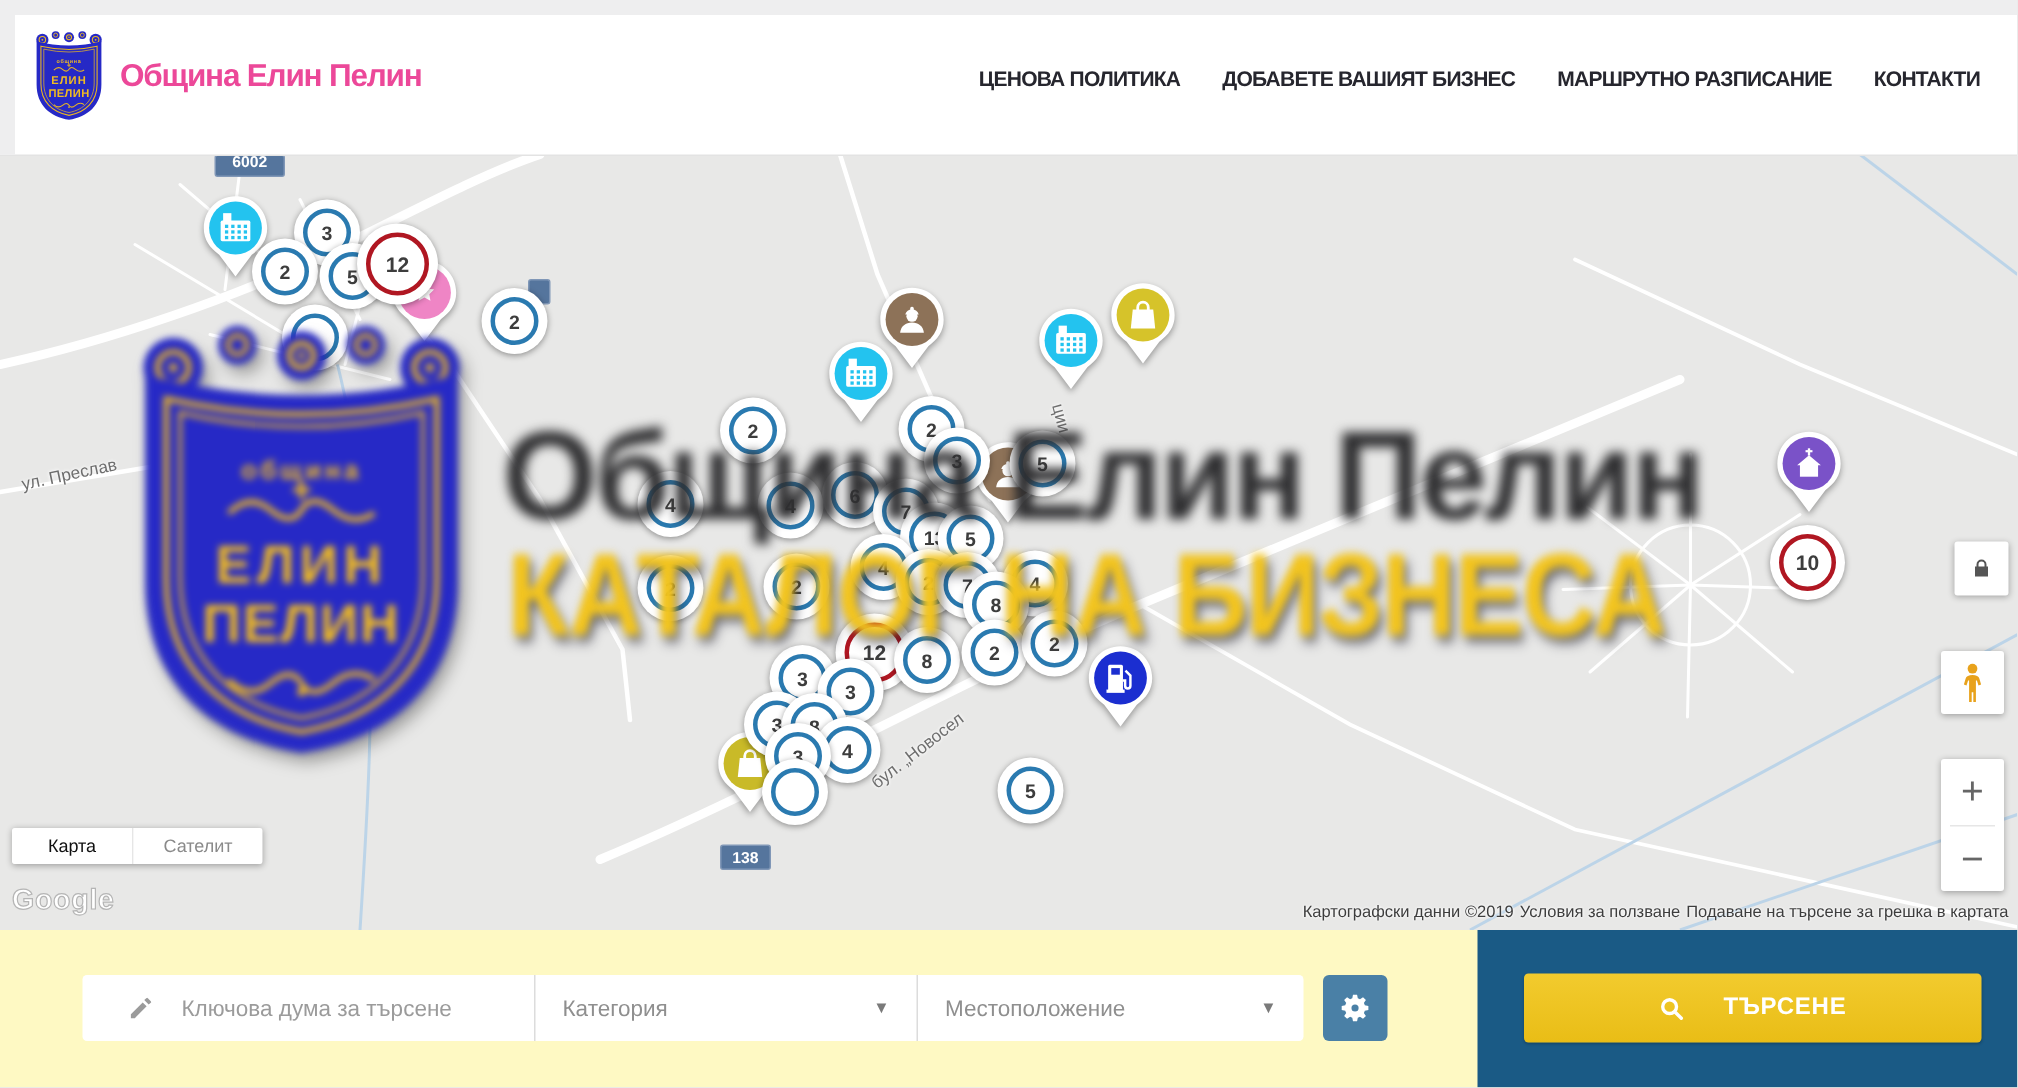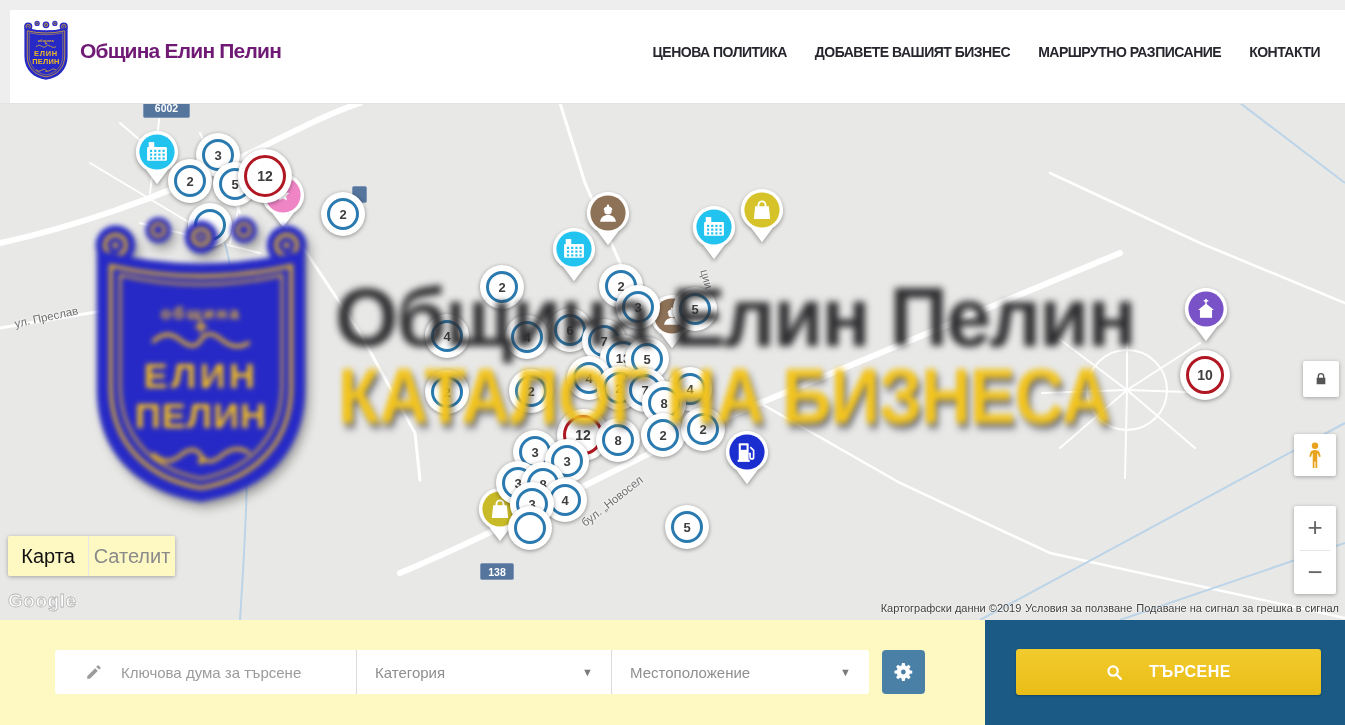--- a/index.html
+++ b/index.html
@@ -7,21 +7,21 @@
         font-family:"Liberation Sans","DejaVu Sans",sans-serif;}
 
   
   .header{position:absolute;left:0;top:0;width:1345px;height:103px;background:#fff;
           border-bottom:1px solid #e3e3e3;z-index:30;}
   .edge-strip-top{position:absolute;left:0;top:0;width:1345px;height:10px;background:#eeeeef;z-index:32;}
   .edge-strip-left{position:absolute;left:0;top:0;width:10px;height:103px;background:#eeeeef;z-index:32;}
   .brand{position:absolute;left:22px;top:20px;display:flex;align-items:center;}
   .brand-crest{width:48px;height:62px;display:block;}
   .brand-text{margin-left:10px;}
-  .brand-title{font-size:21px;font-weight:700;color:#701a75;letter-spacing:-0.8px;line-height:1.1;}
+  .brand-title{font-size:21px;font-weight:700;color:#ec4899;letter-spacing:-0.8px;line-height:1.1;}
   .brand-subtitle{font-size:16.5px;font-weight:700;color:#e6ae13;letter-spacing:-0.4px;line-height:1.25;}
   .nav{position:absolute;right:25px;top:0;height:103px;display:flex;align-items:center;gap:28px;}
   .nav-item{font-size:14px;font-weight:700;color:#26262e;letter-spacing:-0.5px;cursor:pointer;white-space:nowrap;}
 
   
   .map{position:absolute;left:0;top:103px;width:1345px;height:517px;background:#e8e8e7;overflow:hidden;}
   .roads{position:absolute;left:0;top:0;z-index:1;}
   .street-label{position:absolute;z-index:2;color:#6e6e6e;font-size:11.5px;white-space:nowrap;
                 text-shadow:0 0 2px #fff,0 0 3px #fff;}
   .road-badge{position:absolute;z-index:2;background:#55759d;border:1px solid #8097b7;border-radius:2px;
@@ -41,22 +41,22 @@
   .wm-title{position:absolute;left:335px;top:166px;font-size:84px;font-weight:700;color:#2e2e30;
             letter-spacing:-2px;white-space:nowrap;transform:scaleX(.97);transform-origin:0 0;
             filter:blur(3.6px);}
   .wm-subtitle{position:absolute;left:338px;top:248px;font-size:78px;font-weight:700;color:#f2c41e;
             letter-spacing:-1px;white-space:nowrap;transform:scaleX(.88);transform-origin:0 0;
             filter:blur(3px);text-shadow:3px 5px 6px rgba(25,25,40,.65);}
 
   
   .maptype{position:absolute;left:8px;bottom:44px;display:flex;z-index:20;
            box-shadow:0 1px 4px rgba(0,0,0,.3);border-radius:2px;overflow:hidden;}
-  .maptype .mt{height:40px;background:#fef9c3;display:flex;align-items:center;justify-content:center;
-               font-size:20px;cursor:pointer;}
+  .maptype .mt{height:24px;background:#ffffff;display:flex;align-items:center;justify-content:center;
+               font-size:12px;cursor:pointer;}
   .mt-map{width:80px;color:#111;font-weight:500;border-right:1px solid #e6e6e6;}
   .mt-sat{width:86px;color:#8a8a8a;}
   .google-logo{position:absolute;left:8px;bottom:8px;z-index:20;font-size:19px;font-weight:700;
                color:#fff;letter-spacing:.5px;-webkit-text-stroke:.8px #b5b5b5;cursor:pointer;}
   .attribution{position:absolute;right:6px;bottom:6px;z-index:20;display:flex;gap:4px;
                font-size:11px;color:#3d3d3d;text-shadow:0 0 2px #fff,0 0 2px #fff;}
   .attribution .attr{white-space:nowrap;}
   .ctl{position:absolute;background:#fff;box-shadow:0 1px 4px rgba(0,0,0,.3);border-radius:2px;z-index:20;
        display:flex;align-items:center;justify-content:center;cursor:pointer;}
   .ctl-lock{left:1303px;top:258px;width:36px;height:36px;}
@@ -454,21 +454,21 @@
 
     <div class="maptype">
       <div class="mt mt-map">Карта</div>
       <div class="mt mt-sat">Сателит</div>
     </div>
 
     <div class="google-logo">Google</div>
     <div class="attribution">
         <span class="attr">Картографски данни ©2019</span>
         <span class="attr">Условия за ползване</span>
-        <span class="attr">Подаване на сигнал за грешка в сигнал</span>
+        <span class="attr">Подаване на търсене за грешка в картата</span>
       </div>
 
     <div class="ctl ctl-lock">
       <svg width="16" height="16" viewBox="0 0 24 24" fill="#555">
         <path d="M7 10V8a5 5 0 0 1 10 0v2h1.5v10h-13V10H7zm2 0h6V8a3 3 0 0 0-6 0v2z"></path>
       </svg>
     </div>
     <div class="ctl ctl-peg">
       <svg width="26" height="30" viewBox="0 0 24 26">
         <circle cx="12" cy="4.5" r="3" fill="#e8a21c"></circle>

